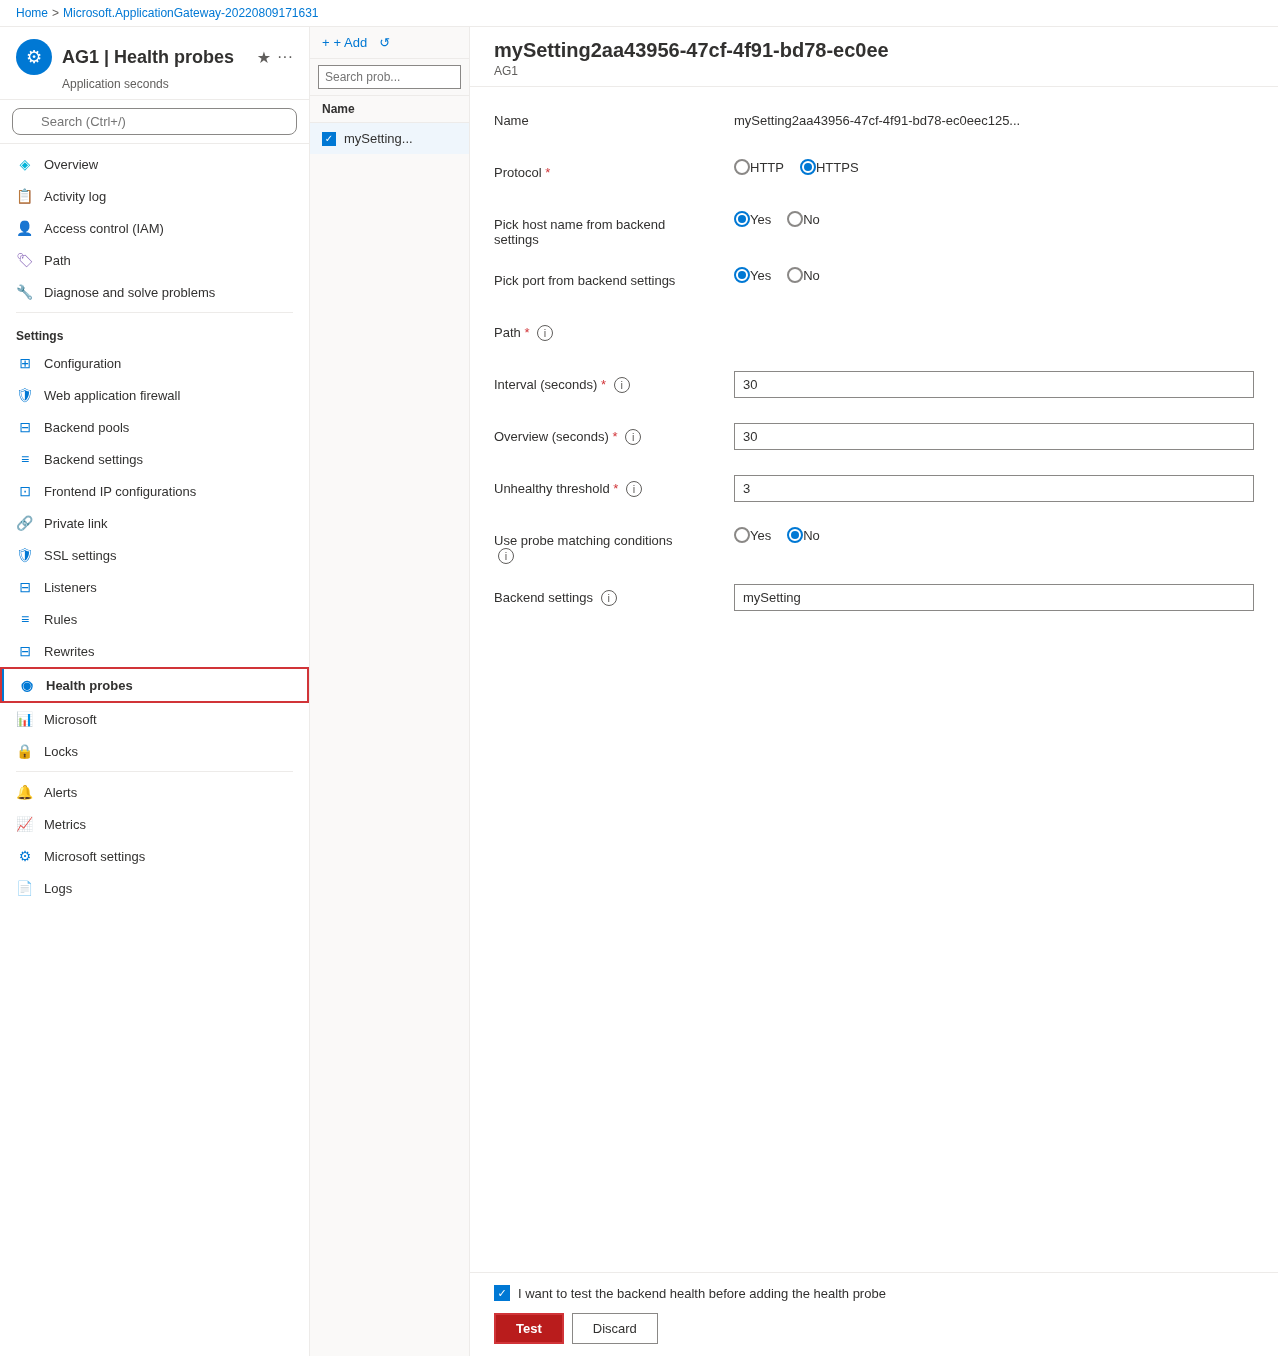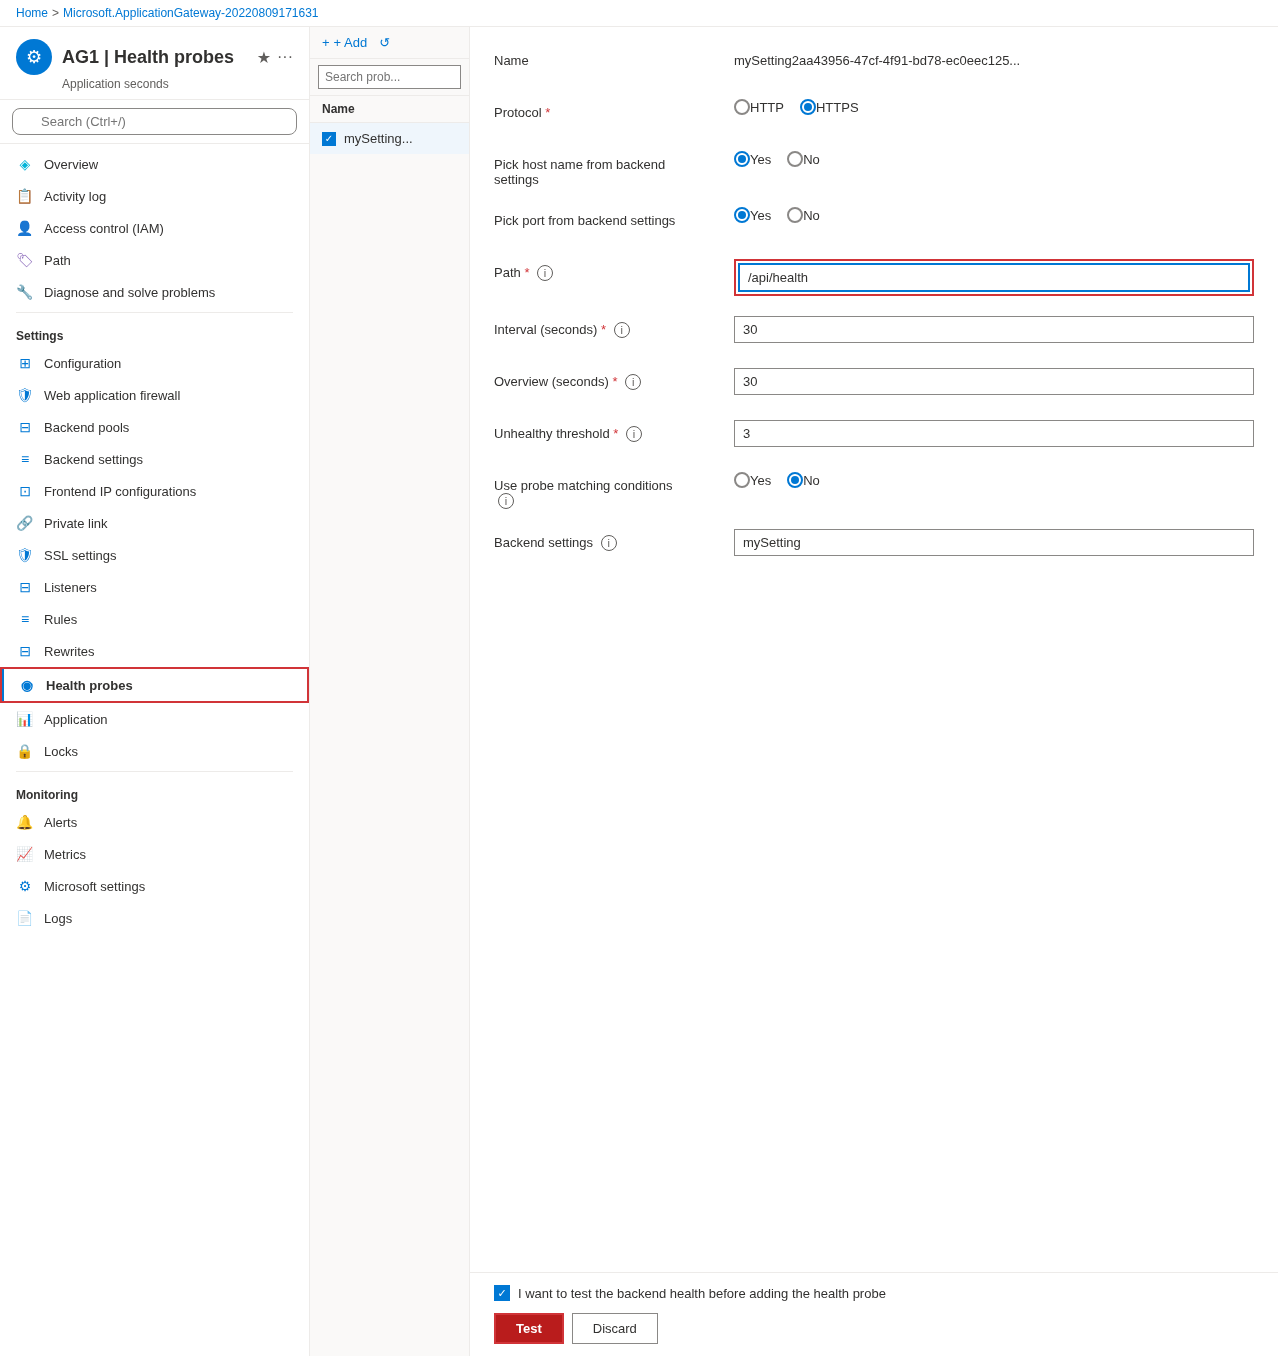--- a/index.html
+++ b/index.html
@@ -468,29 +468,28 @@
       <div class="nav-item">
         <span class="nav-icon" style="color:#0078d4;">⊟</span>
         <span>Rewrites</span>
       </div>
       <div class="nav-item selected-red active">
         <span class="nav-icon" style="color:#0078d4;">◉</span>
         <span>Health probes</span>
       </div>
       <div class="nav-item">
         <span class="nav-icon" style="color:#0078d4;">📊</span>
-        <span>Application</span>
+        <span>Microsoft</span>
       </div>
       <div class="nav-item">
         <span class="nav-icon" style="color:#605e5c;">🔒</span>
         <span>Locks</span>
       </div>
 
       <hr class="section-divider">
-      <div class="section-label">Monitoring</div>
 
       <div class="nav-item">
         <span class="nav-icon" style="color:#0078d4;">🔔</span>
         <span>Alerts</span>
       </div>
       <div class="nav-item">
         <span class="nav-icon" style="color:#0078d4;">📈</span>
         <span>Metrics</span>
       </div>
       <div class="nav-item">
@@ -517,20 +516,24 @@
     </div>
     <div class="middle-col-header">Name</div>
     <div class="middle-item selected">
       <div class="middle-item-checkbox">✓</div>
       <span>mySetting...</span>
     </div>
   </div>
 
   <div class="right-panel">
 
+    <div class="right-header">
+      <div class="right-title">mySetting2aa43956-47cf-4f91-bd78-ec0ee</div>
+      <div class="right-subtitle">AG1</div>
+    </div>
 
     <div class="form-area">
 
       <div class="form-row">
         <div class="form-label">Name</div>
         <div class="form-value">mySetting2aa43956-47cf-4f91-bd78-ec0eec125...</div>
       </div>
 
       <div class="form-row">
         <div class="form-label">
@@ -583,25 +586,20 @@
           </div>
         </div>
       </div>
 
       <div class="form-row">
         <div class="form-label">
           <span>Path</span>
           <span class="required"> *</span>
           <span class="info-icon">i</span>
         </div>
-        <div style="flex:1; border:2px solid #d13438; padding:2px;">
-          <div style="border:2px solid #0078d4; display:flex;">
-            <input type="text" class="path-input" value="/api/health" style="">
-          </div>
-        </div>
       </div>
 
       <div class="form-row">
         <div class="form-label">
           <span>Interval (seconds)</span>
           <span class="required"> *</span>
           <span class="info-icon">i</span>
         </div>
         <div style="flex:1;">
           <input type="text" class="text-input" value="30" style="">

